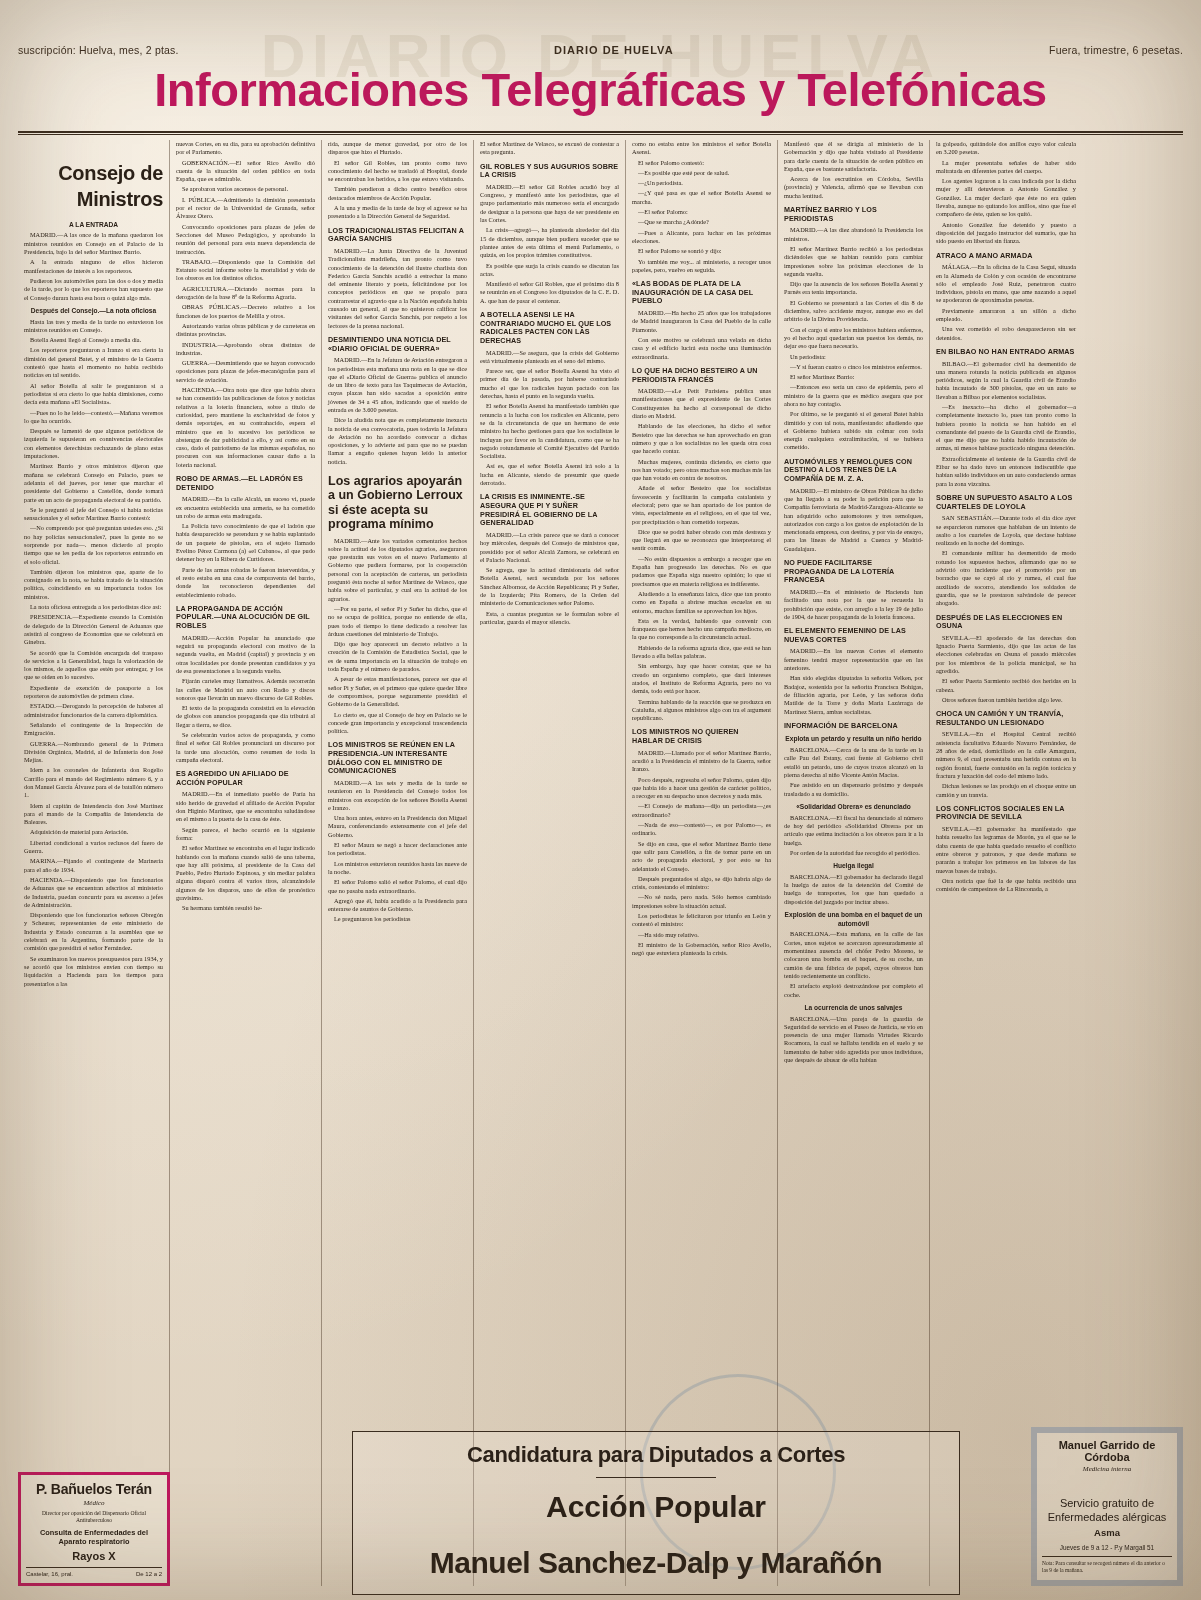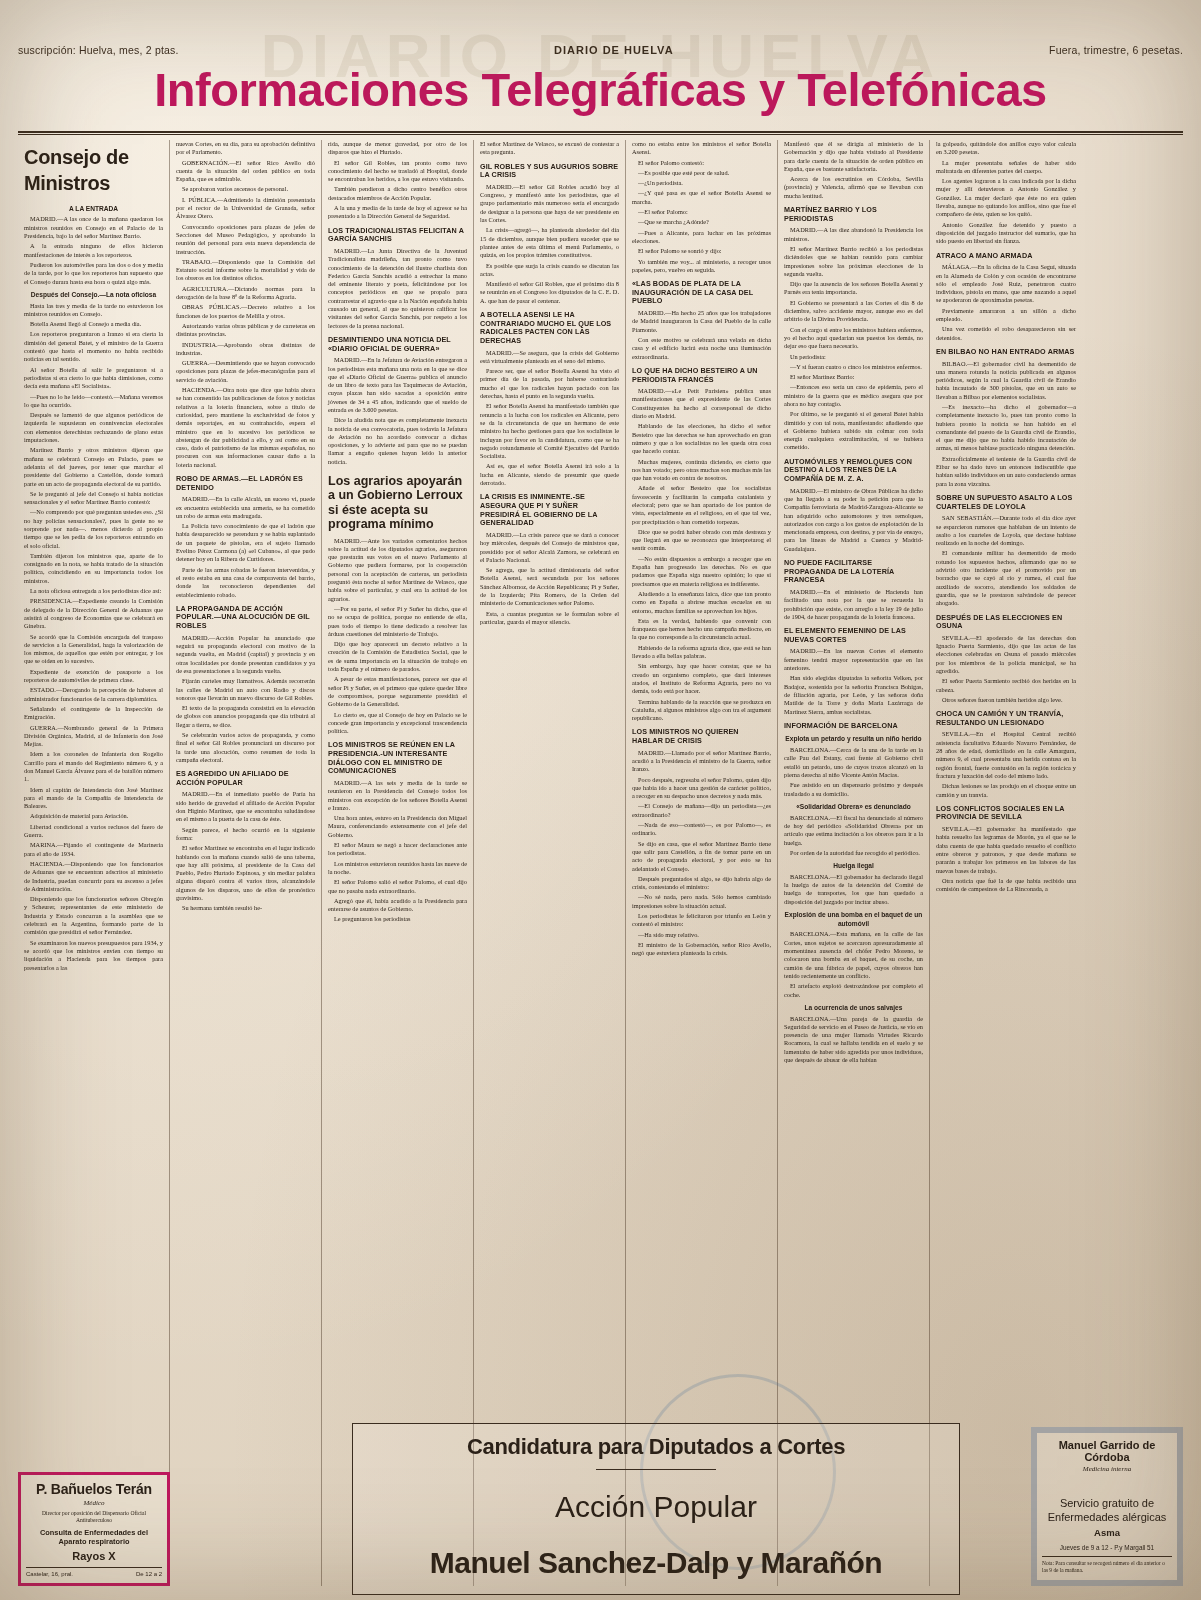--- a/index.html
+++ b/index.html
@@ -68,22 +68,22 @@
     position:relative;
   }
   .col:last-child{border-right:none;}
   .col p{margin:0 0 2px 0;text-indent:6px;}
   .col p.noind{text-indent:0;}
 
   h2.sec{
     font-family:"Liberation Sans", sans-serif;
     font-weight:bold;
     font-size:20px;
-    margin:4px 0 8px 0;
-    text-align:left;
+    margin:20px 0 8px 0;
+    text-align:right;
     letter-spacing:-.3px;
   }
   h3.hd{
     font-family:"Liberation Sans", sans-serif;
     font-weight:bold;
     font-size:7.2px;
     text-align:left;
     margin:6px 0 3px 0;
     line-height:1.2;
     letter-spacing:.1px;
@@ -119,21 +119,21 @@
   .ad-left .foot{display:flex;justify-content:space-between;font-size:6px;margin-top:5px;border-top:1px solid #3a2c1f;padding-top:3px;}
 
   .ad-center{
     position:absolute;left:352px;bottom:5px;width:608px;
     border:1px solid #3a2c1f;box-sizing:border-box;
     padding:10px 8px 14px 8px;text-align:center;background:rgba(255,252,245,.18);
     font-family:"Liberation Sans", sans-serif;
   }
   .ad-center .l1{font-size:22px;font-weight:bold;letter-spacing:-.3px;}
   .ad-center .sep{width:120px;border-top:1px solid #3a2c1f;margin:9px auto;}
-  .ad-center .l2{font-size:30px;font-weight:normal;margin-top:20px;}
+  .ad-center .l2{font-size:30px;font-weight:bold;margin-top:12px;}
   .ad-center .l3{font-size:30px;font-weight:bold;margin-top:22px;letter-spacing:-.5px;}
 
   .ad-right{
     position:absolute;right:18px;bottom:14px;width:152px;
     border:6px solid #a3a3a3;box-sizing:border-box;
     padding:6px 5px;text-align:center;background:rgba(255,252,245,.25);
     font-family:"Liberation Sans", sans-serif;
   }
   .ad-right .nm{font-size:11px;font-weight:bold;}
   .ad-right .ln{font-size:7px;margin-top:2px;font-style:italic;font-family:"Liberation Serif",serif;}

